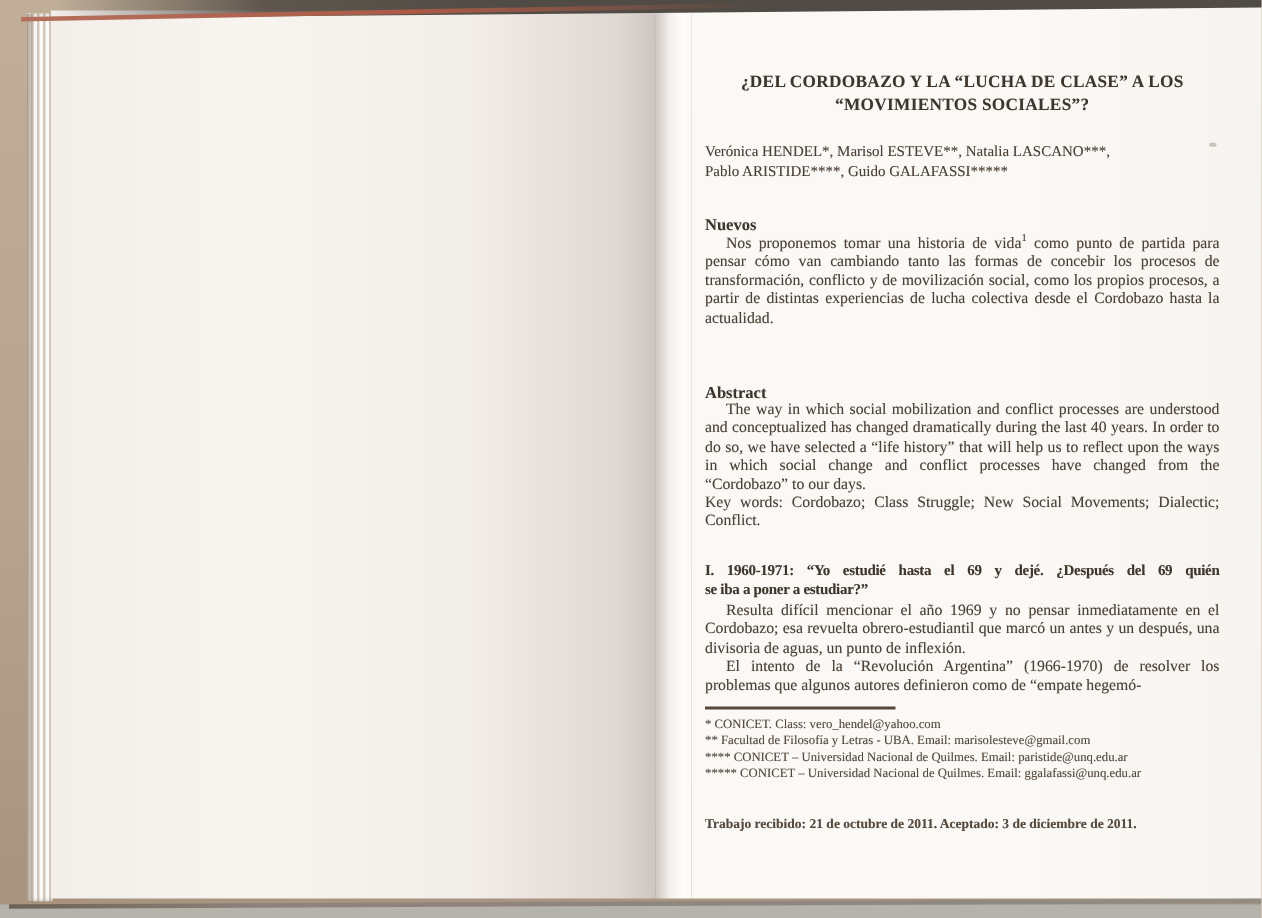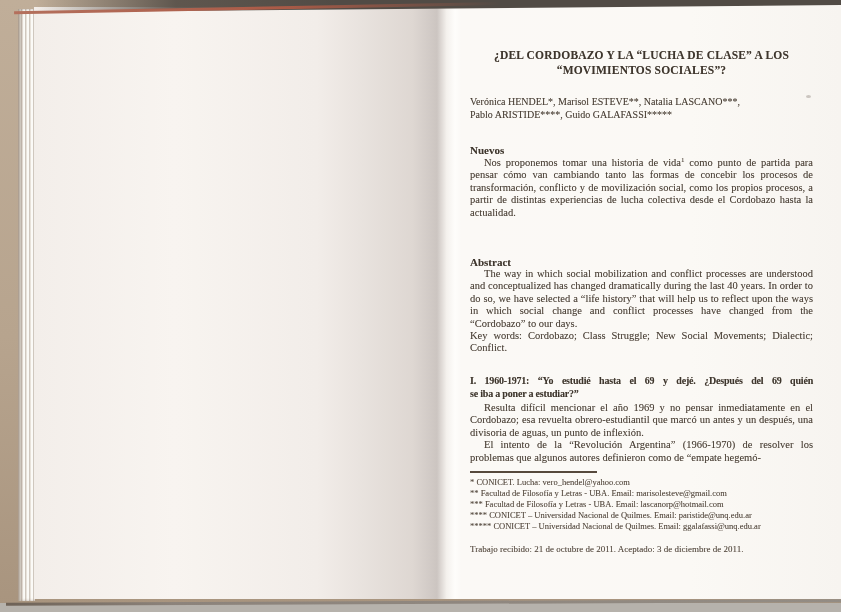--- a/index.html
+++ b/index.html
@@ -68,21 +68,21 @@
   p.indent   { text-indent:14px; }
   sup.fnmark { font-size:7px; vertical-align:super; line-height:0; }
 
   .sec-head  { top:374px; font-weight:bold; font-size:10px; line-height:13px;
                letter-spacing:-0.2px; color:#3e362d; }
   .sec-head .l1 { text-align:justify; text-align-last:justify; }
   .sec-paras { top:402px; font-size:10.5px; line-height:12.4px; text-align:justify; }
 
   .fn-rule   { top:471px; left:0; width:127px !important; height:1.5px; background:#56493c; }
   .footnotes { top:477px; font-size:8.5px; line-height:11px; color:#54493e; white-space:nowrap; }
-  .received  { top:544px; font-size:9px; color:#54493e; }
+  .received  { top:544px; font-size:9px; color:#54493e;font-weight:bold; }
   .pageno    { top:560px; text-align:center; font-size:10px; }
 </style>
 </head>
 <body>
 
 <div class="book-pages">
   <div class="edge-stack"></div>
   <div class="page-left"></div>
   <div class="page-fold"></div>
   <div class="page-right"></div>
@@ -123,22 +123,21 @@
   </div>
 
   <div class="sec-paras">
     <p class="indent">Resulta difícil mencionar el año 1969 y no pensar inmediatamente en el Cordobazo; esa revuelta obrero-estudiantil que marcó un antes y un después, una divisoria de aguas, un punto de inflexión.</p>
     <p class="indent">El intento de la “Revolución Argentina” (1966-1970) de resolver los problemas que algunos autores definieron como de “empate hegemó-</p>
   </div>
 
   <div class="fn-rule"></div>
 
   <div class="footnotes">
-    <div>* CONICET. Lucha: vero_hendel@yahoo.com</div>
+    <div>* CONICET. Class: vero_hendel@yahoo.com</div>
     <div>** Facultad de Filosofía y Letras - UBA. Email: marisolesteve@gmail.com</div>
-    <div>*** Facultad de Filosofía y Letras - UBA. Email: lascanorp@hotmail.com</div>
     <div>**** CONICET – Universidad Nacional de Quilmes. Email: paristide@unq.edu.ar</div>
     <div>***** CONICET – Universidad Nacional de Quilmes. Email: ggalafassi@unq.edu.ar</div>
   </div>
 
   <div class="received">Trabajo recibido: 21 de octubre de 2011. Aceptado: 3 de diciembre de 2011.</div>
 
 </div>
 
 </body></html>

